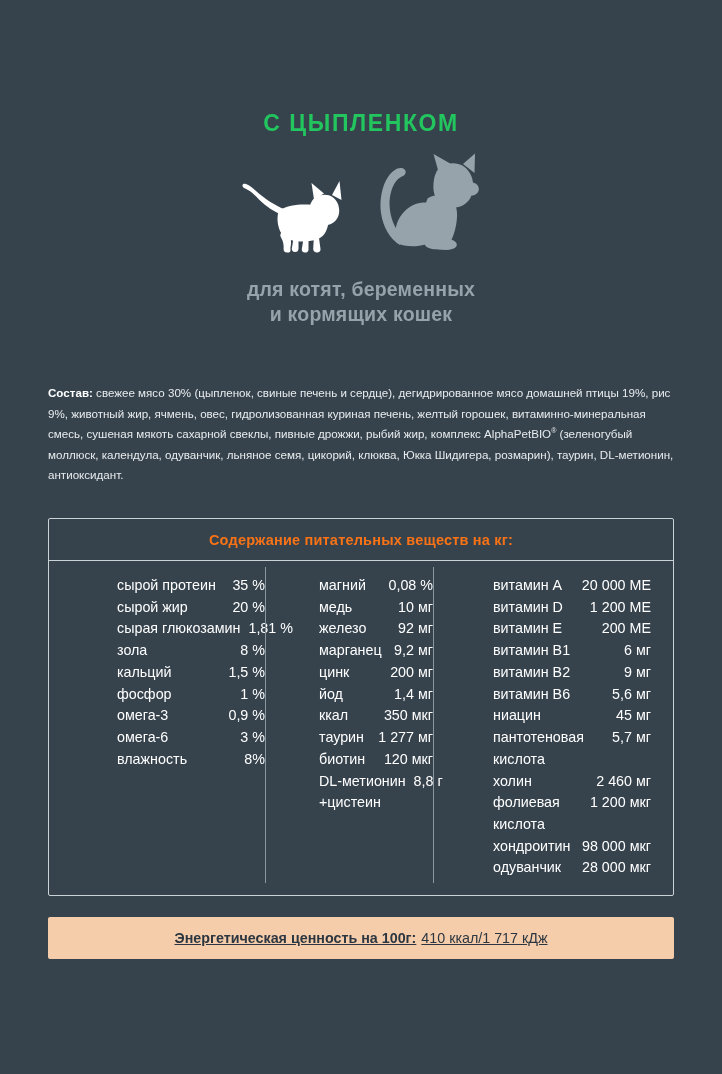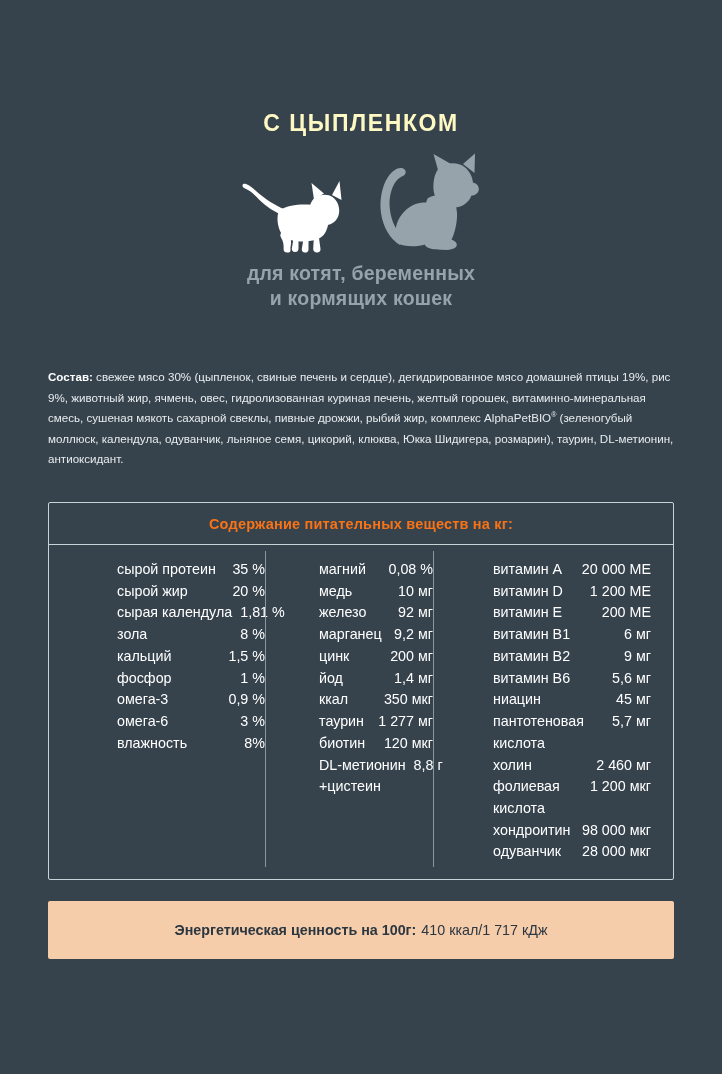--- a/index.html
+++ b/index.html
@@ -18,40 +18,40 @@
   }
 
   
   .hero {
     padding-top: 112px;
     text-align: center;
   }
   .hero-title {
     font-size: 23px;
     font-weight: bold;
-    color: #fef9c3;
+    color: #22c55e;
     letter-spacing: 1.6px;
     text-transform: uppercase;
     line-height: 1;
     margin: 0;
   }
 
   .cats {
     margin-top: 22px;
     height: 96px;
     display: flex;
     align-items: flex-end;
     justify-content: center;
     gap: 22px;
   }
   .cat-kitten { display: block; }
   .cat-adult { display: block; }
 
   .hero-subtitle {
-    margin-top: 8px;
+    margin-top: 24px;
     font-size: 19.5px;
     font-weight: bold;
     color: #97a3ab;
     line-height: 1.28;
     letter-spacing: 0.2px;
   }
 
   
   .composition {
     margin: 56px 48px 0 48px;
@@ -118,26 +118,27 @@
   }
   .row .nm { text-align: left; }
   .row .vl { text-align: right; padding-left: 8px; }
   .row.full .nm { flex: 1; }
 
   
   .energy-bar {
     margin: 21px 48px 0 48px;
     background: #f6cdab;
     border-radius: 2px;
-    height: 58px;
+    height: 42px;
     display: flex;
     align-items: center;
     justify-content: center;
     color: #2b3640;
     font-size: 14.3px;
+    text-decoration: underline;
   }
   .energy-bar b {
     font-weight: bold;
     margin-right: 5px;
   }
 </style>
 </head>
 <body>
 
 <div class="hero">
@@ -241,21 +242,21 @@
     <div class="col col-1" id="col1">
         <div class="row">
           <span class="nm">сырой протеин</span>
           <span class="vl">35 %</span>
         </div>
         <div class="row">
           <span class="nm">сырой жир</span>
           <span class="vl">20 %</span>
         </div>
         <div class="row">
-          <span class="nm">сырая календула</span>
+          <span class="nm">сырая глюкозамин</span>
           <span class="vl">1,81 %</span>
         </div>
         <div class="row">
           <span class="nm">зола</span>
           <span class="vl">8 %</span>
         </div>
         <div class="row">
           <span class="nm">кальций</span>
           <span class="vl">1,5 %</span>
         </div>

